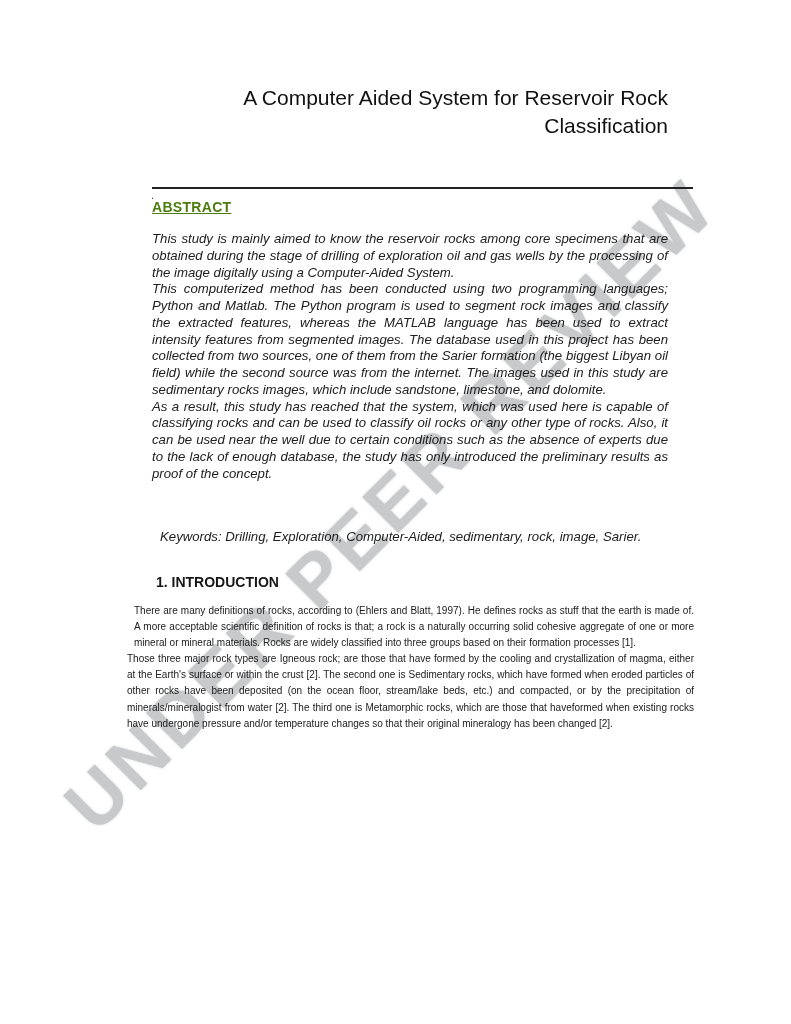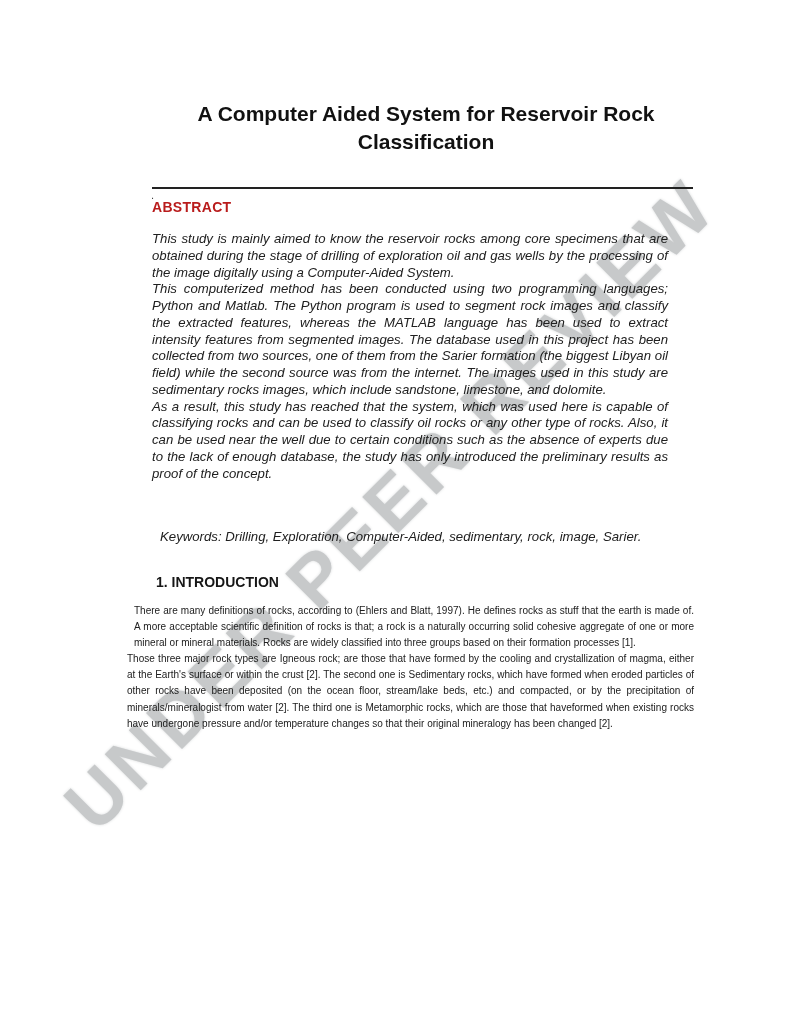--- a/index.html
+++ b/index.html
@@ -13,36 +13,37 @@
   }
   .watermark {
     position:absolute; left:390px; top:505px;
     transform:translate(-50%,-50%) rotate(-45deg);
     font-size:74px; font-weight:700; letter-spacing:5px;
     color:#c7c9ca; text-shadow:0 0 3px #d7d9da;
     white-space:nowrap; z-index:0;
     user-select:none;
   }
   .paper-title {
-    position:absolute; top:84px; left:152px; width:516px; margin:16px;
-    text-align:center; font-size:21px; line-height:28px; font-weight:700;
+    position:absolute; top:84px; left:152px; width:516px; margin:0;
+    text-align:right; font-size:21px; line-height:28px; font-weight:400;
     color:#111111; z-index:1;
   }
   .rule {
     position:absolute; top:187px; left:152px; width:541px; height:2px;
     background:#222222; border:0; margin:0; z-index:1;
   }
   .stray-dot {
     position:absolute; top:190px; left:151px; font-size:11px; color:#444;
     z-index:1; line-height:11px;
   }
   .abstract-heading {
     position:absolute; top:199px; left:152px; margin:0;
-    font-size:14px; font-weight:700; letter-spacing:0.3px; color:#b91c1c;
+    font-size:14px; font-weight:700; letter-spacing:0.3px; color:#4d7c0f;
     z-index:1;
+    text-decoration:underline;
   }
   .abstract-body {
     position:absolute; top:231px; left:152px; width:516px;
     text-align:justify; font-size:13.2px; line-height:16.75px;
     color:#202020; z-index:1;font-style:italic;
   }
   .abstract-body p { margin:0; }
   .keywords {
     position:absolute; top:529px; left:160px; width:530px; margin:0;
     font-style:italic; font-size:13.2px; color:#202020; z-index:1;

